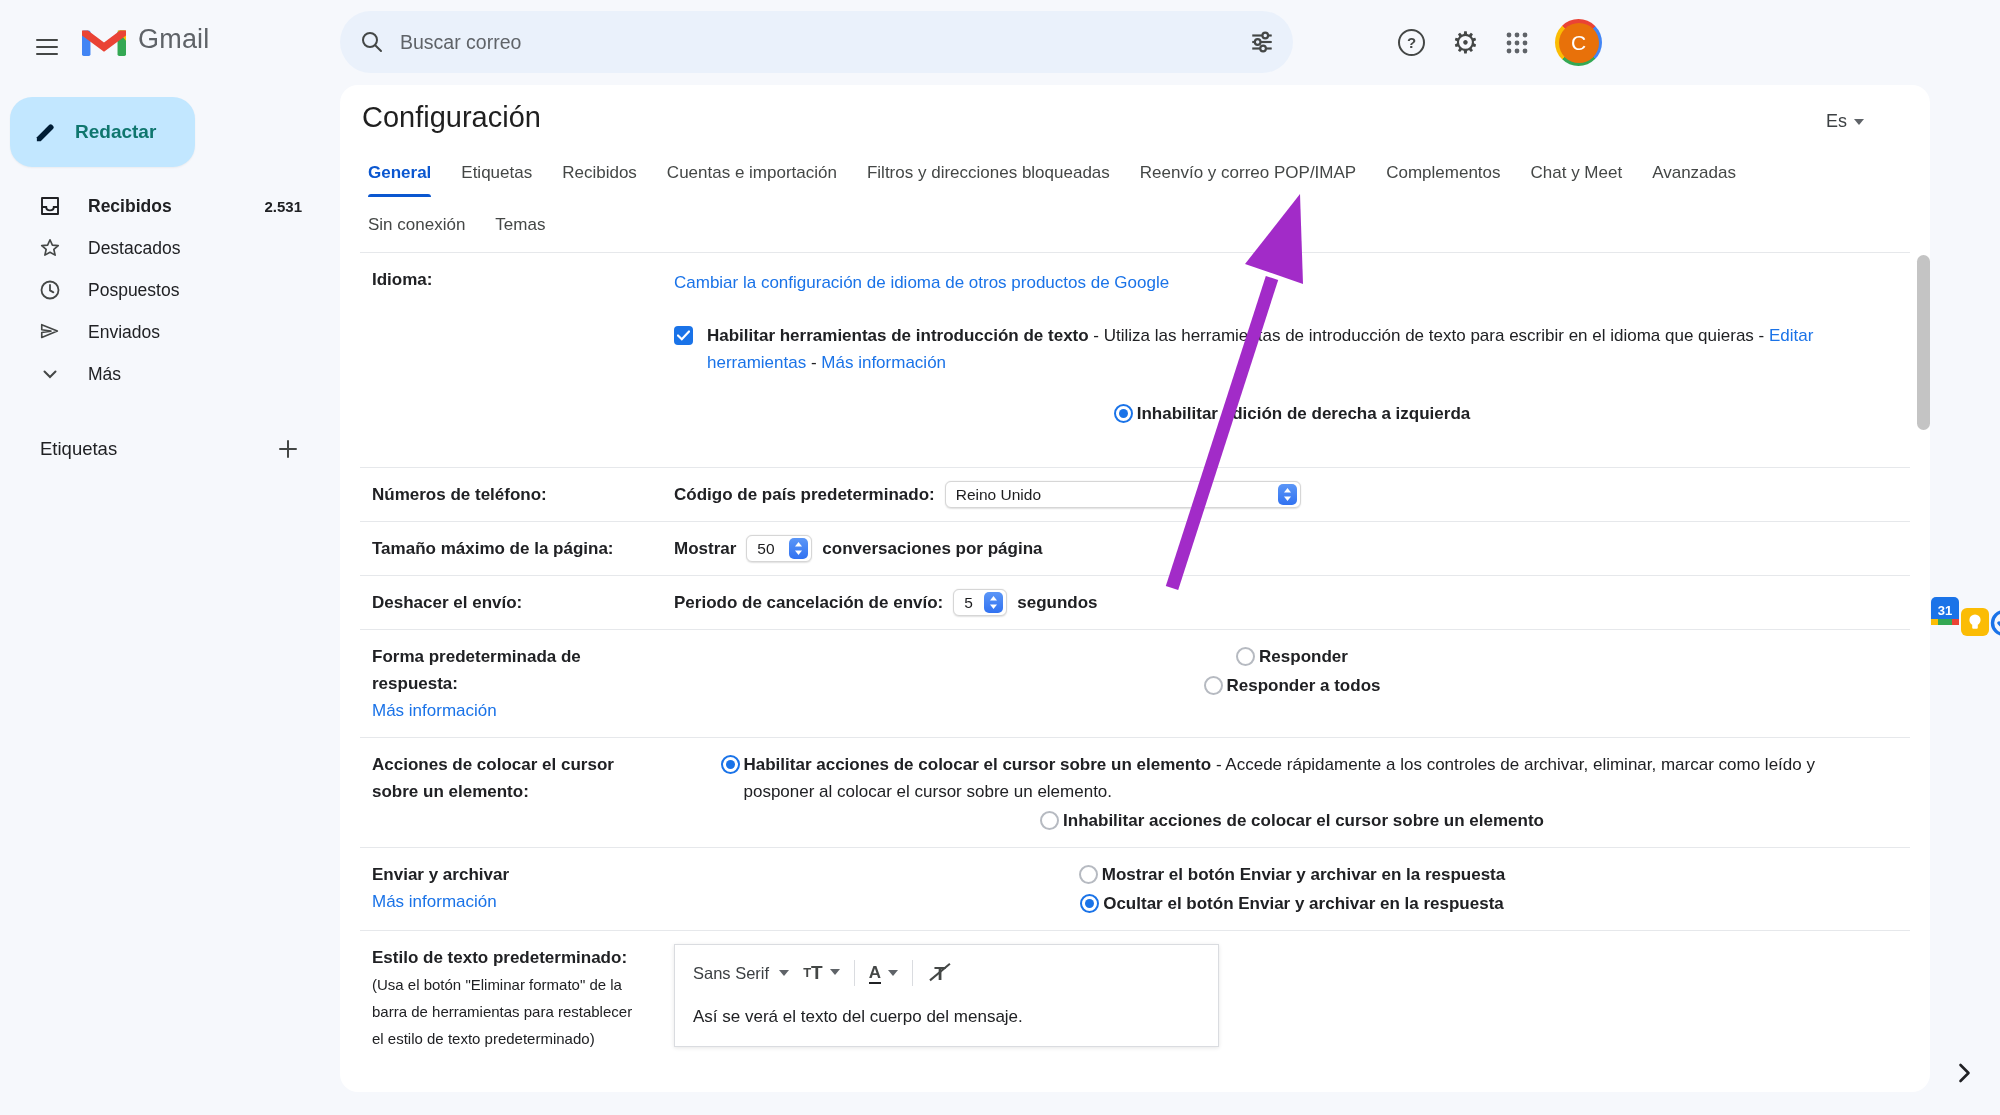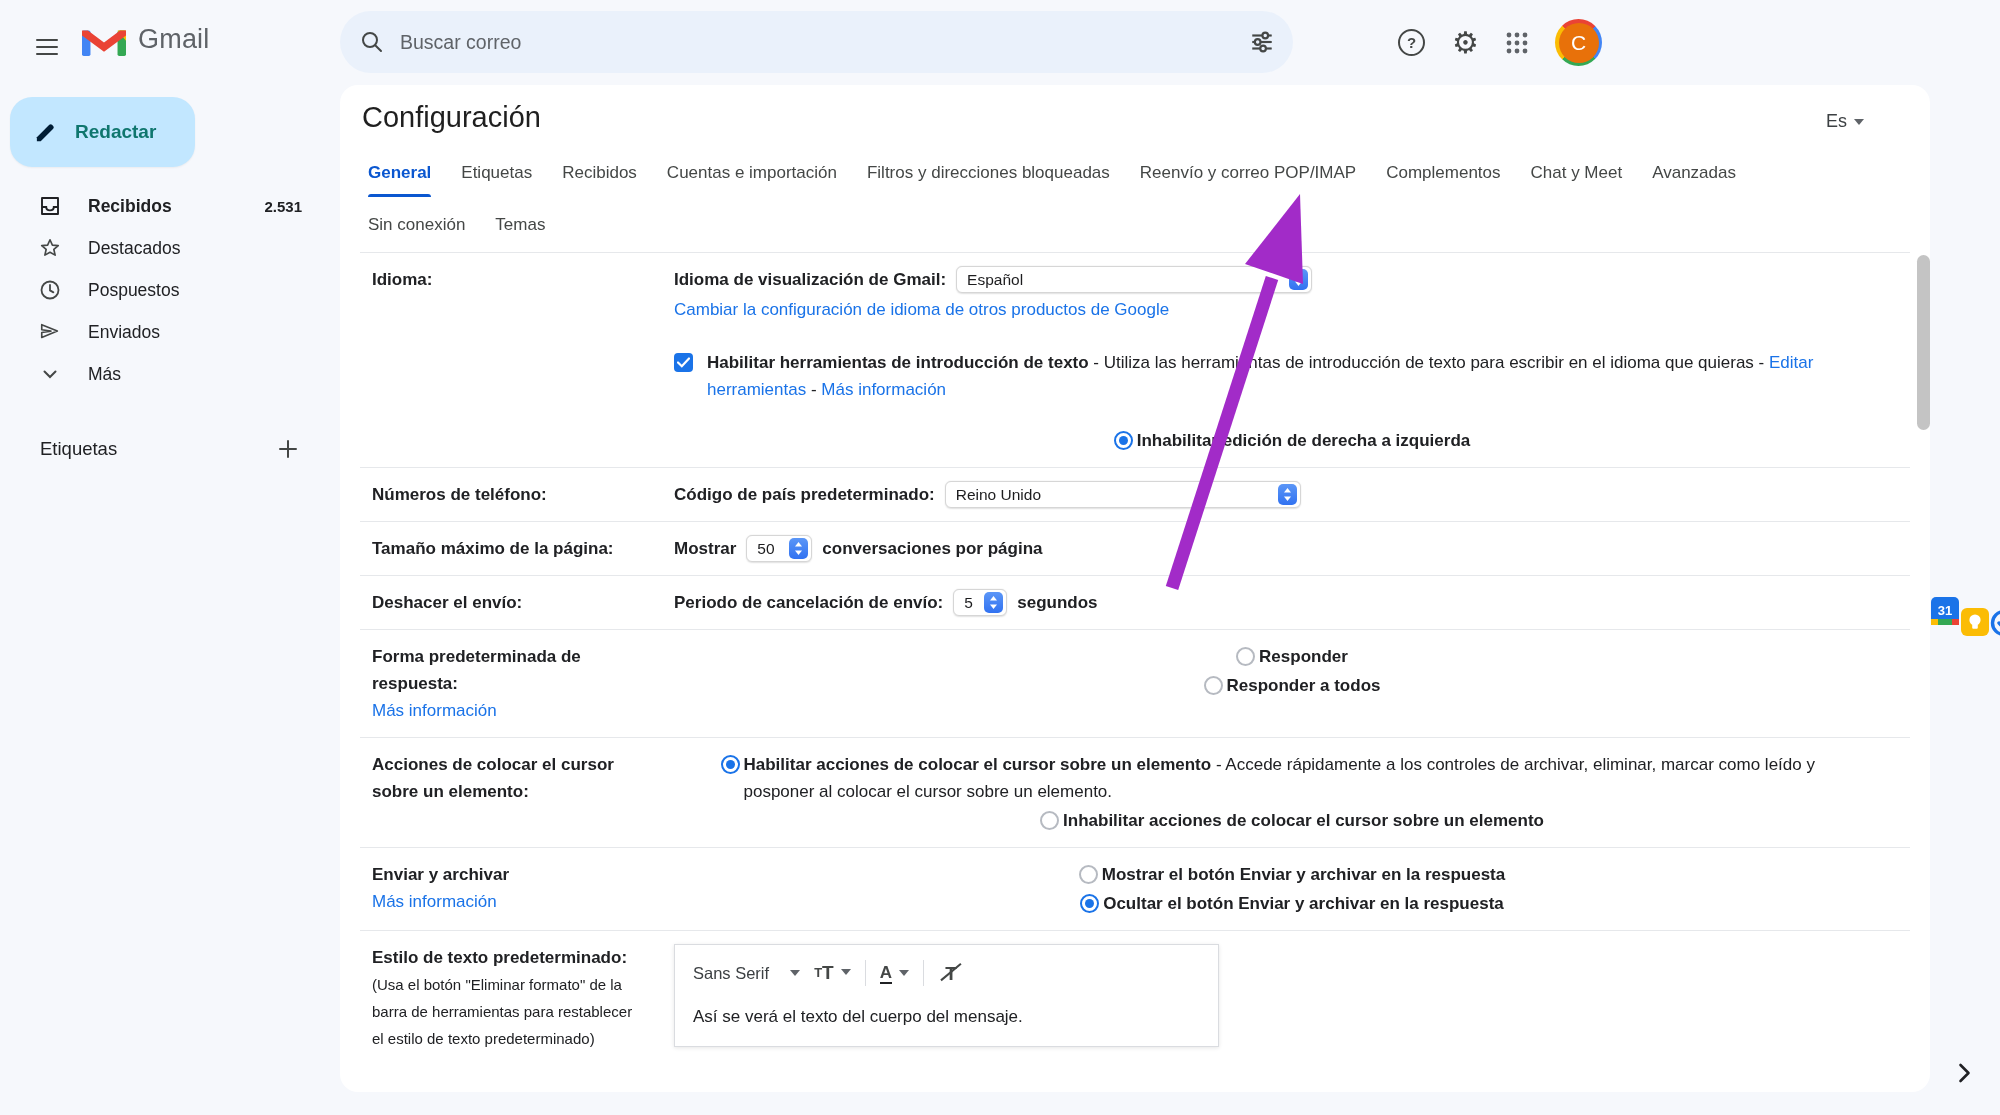--- a/index.html
+++ b/index.html
@@ -68,21 +68,21 @@
   
   .cb { width:19px; height:19px; border-radius:4px; background:#1a73e8; display:inline-flex; align-items:center; justify-content:center; flex:none; margin-top:4px; cursor:pointer; }
   .radio { width:19px; height:19px; border-radius:50%; border:2px solid #b6bac1; flex:none; margin-top:4px; position:relative; cursor:pointer; background:#fff; }
   .radio.on { border-color:#1a73e8; }
   .radio.on::after { content:""; position:absolute; left:50%; top:50%; width:9px; height:9px; margin:-4.5px 0 0 -4.5px; border-radius:50%; background:#1a73e8; }
   .optline { display:flex; gap:4px;justify-content:center; }
   .optline + .optline { margin-top:2px; }
   
   .style-panel { width:545px; background:#fff; border:1px solid #dadce0; box-shadow:0 1px 4px rgba(0,0,0,.1); padding:12px 18px 16px 18px; }
   .tb { display:flex; align-items:center; gap:14px; height:32px; color:#444746; }
-  .tb-font { font-size:16.5px; color:#3c4043; display:flex; align-items:center; gap:21px; cursor:pointer; }
+  .tb-font { font-size:16.5px; color:#3c4043; display:flex; align-items:center; gap:10px; cursor:pointer; }
   .tb-sep { width:1px; height:26px; background:#dadce0; }
   .tb-size { display:flex; align-items:flex-start; gap:7px; cursor:pointer; font-weight:bold; color:#444746; }
   .tb-size .t1 { font-size:13px; line-height:20px; }
   .tb-size .t2 { font-size:19px; line-height:20px; }
   .tb-color { display:flex; align-items:center; gap:7px; cursor:pointer; }
   .tb-color .A { font-size:17px; font-weight:bold; border-bottom:2.5px solid #202124; line-height:19px; }
   .rmfmt { position:relative; font-size:19px; font-weight:bold; color:#444746; width:26px; text-align:center; cursor:pointer; }
   .rmfmt::after { content:""; position:absolute; left:0; top:11px; width:26px; height:2.2px; background:#444746; transform:rotate(-40deg); }
   .preview-text { margin-top:14px; font-size:17px; color:#202124; }
   
@@ -235,32 +235,20 @@
   <div class="tabs row2">
     <span class="tab">Sin conexión</span>
     <span class="tab">Temas</span>
   </div>
 
   <div class="settings">
 
     <div class="srow row-idioma">
       <div class="col-label">Idioma:</div>
       <div class="col-value">
-        <div class="vline">
-          <b>Idioma de visualización de Gmail:</b>
-          <span class="msel" style="width:356px">
-            <span>Español</span>
-            <span class="stepper">
-              <svg width="9" height="15" viewBox="0 0 9 15">
-                  <polygon points="4.5,1 8,5.5 1,5.5" fill="#fff"></polygon>
-                  <polygon points="4.5,14 1,9.5 8,9.5" fill="#fff"></polygon>
-                </svg>
-            </span>
-          </span>
-        </div>
         <div style="margin-top:3px">
           <span class="lnk">Cambiar la configuración de idioma de otros productos de Google</span>
         </div>
         <div style="display:flex; gap:14px; margin-top:26px">
           <span class="cb">
             <svg width="13" height="11" viewBox="0 0 13 11">
                 <polyline points="1,5.5 4.8,9.2 12,1.5" fill="none" stroke="#fff" stroke-width="2.2" stroke-linecap="round"></polyline>
               </svg>
           </span>
           <span style="max-width:1120px">

